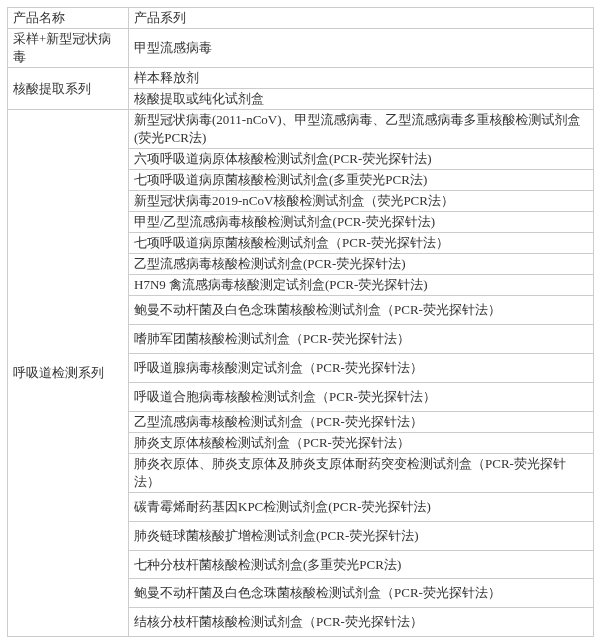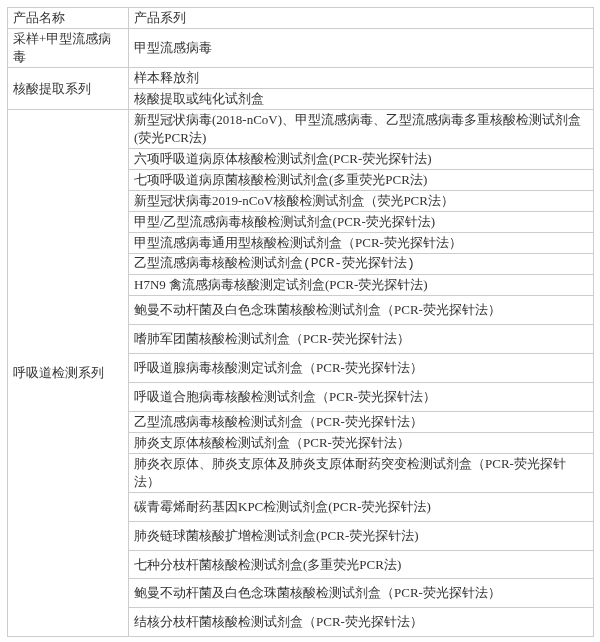--- a/index.html
+++ b/index.html
@@ -28,21 +28,21 @@
     color: #333333;
     text-align: left;
     vertical-align: middle;
     padding: 1px 5px;
     line-height: 18px;
     overflow: hidden;
     word-break: break-all;
   }
   
   tr.rh16 { height: 16px; }
-  tr.rh17 { height: 17px; font-family: Liberation Mono, monospace; }
+  tr.rh17 { height: 17px; }
   tr.rh18 { height: 18px; margin-left: 46px; }
   tr.rh19 { height: 19px; }
   tr.rh28 { height: 28px; }
   tr.rh29 { height: 29px; }
   tr.rh32 { height: 32px; }
   tr.rh33 { height: 29px; }
   tr.rh37 { height: 37px; }
 </style>
 </head>
 <body>
@@ -55,50 +55,50 @@
     </colgroup>
     <thead>
       <tr class="rh19">
         <th>产品名称</th>
         <th>产品系列</th>
       </tr>
     </thead>
     <tbody>
 
       <tr class="rh19">
-        <td>采样+甲型流感病毒</td>
+        <td>采样+新型冠状病毒</td>
         <td>甲型流感病毒</td>
       </tr>
 
       <tr class="rh18">
         <td rowspan="2">核酸提取系列</td>
         <td>样本释放剂</td>
       </tr>
       <tr class="rh19">
         <td>核酸提取或纯化试剂盒</td>
       </tr>
 
       <tr class="rh37">
         <td rowspan="20">呼吸道检测系列</td>
-        <td>新型冠状病毒(2018-nCoV)、甲型流感病毒、乙型流感病毒多重核酸检测试剂盒(荧光PCR法)</td>
+        <td>新型冠状病毒(2011-nCoV)、甲型流感病毒、乙型流感病毒多重核酸检测试剂盒(荧光PCR法)</td>
       </tr>
       <tr class="rh18">
         <td>六项呼吸道病原体核酸检测试剂盒(PCR-荧光探针法)</td>
       </tr>
       <tr class="rh18">
         <td>七项呼吸道病原菌核酸检测试剂盒(多重荧光PCR法)</td>
       </tr>
       <tr class="rh18">
         <td>新型冠状病毒2019-nCoV核酸检测试剂盒（荧光PCR法）</td>
       </tr>
       <tr class="rh18">
         <td>甲型/乙型流感病毒核酸检测试剂盒(PCR-荧光探针法)</td>
       </tr>
       <tr class="rh19">
-        <td>甲型流感病毒通用型核酸检测试剂盒（PCR-荧光探针法）</td>
+        <td>七项呼吸道病原菌核酸检测试剂盒（PCR-荧光探针法）</td>
       </tr>
       <tr class="rh17">
         <td>乙型流感病毒核酸检测试剂盒(PCR-荧光探针法)</td>
       </tr>
       <tr class="rh18">
         <td>H7N9 禽流感病毒核酸测定试剂盒(PCR-荧光探针法)</td>
       </tr>
       <tr class="rh29">
         <td>鲍曼不动杆菌及白色念珠菌核酸检测试剂盒（PCR-荧光探针法）</td>
       </tr>

